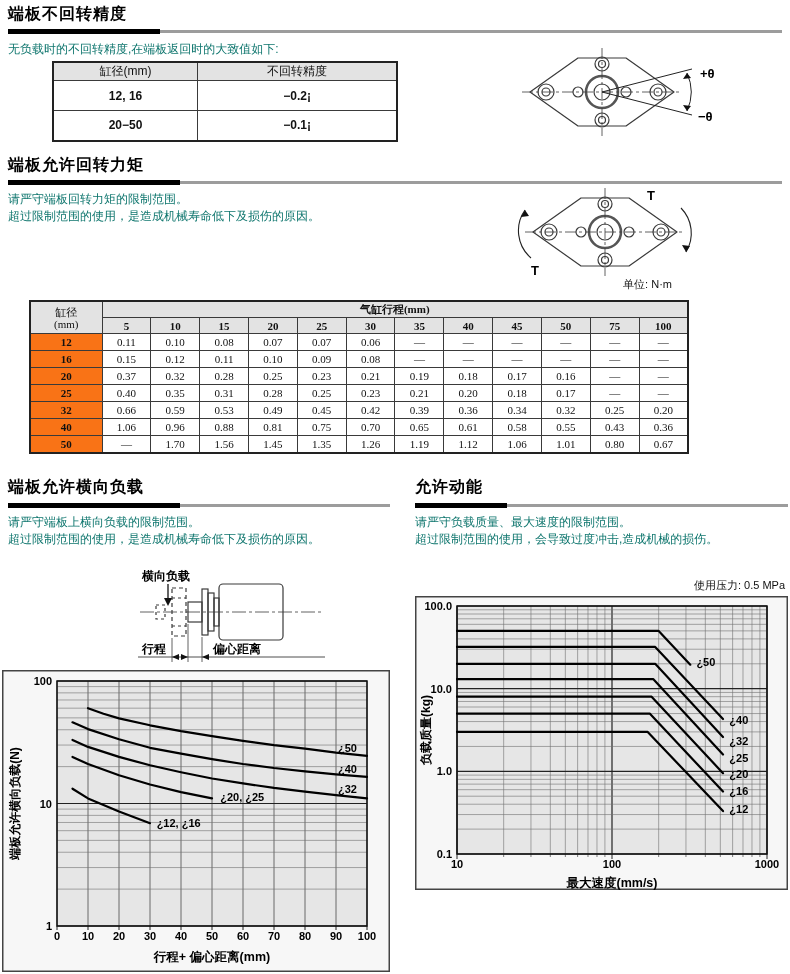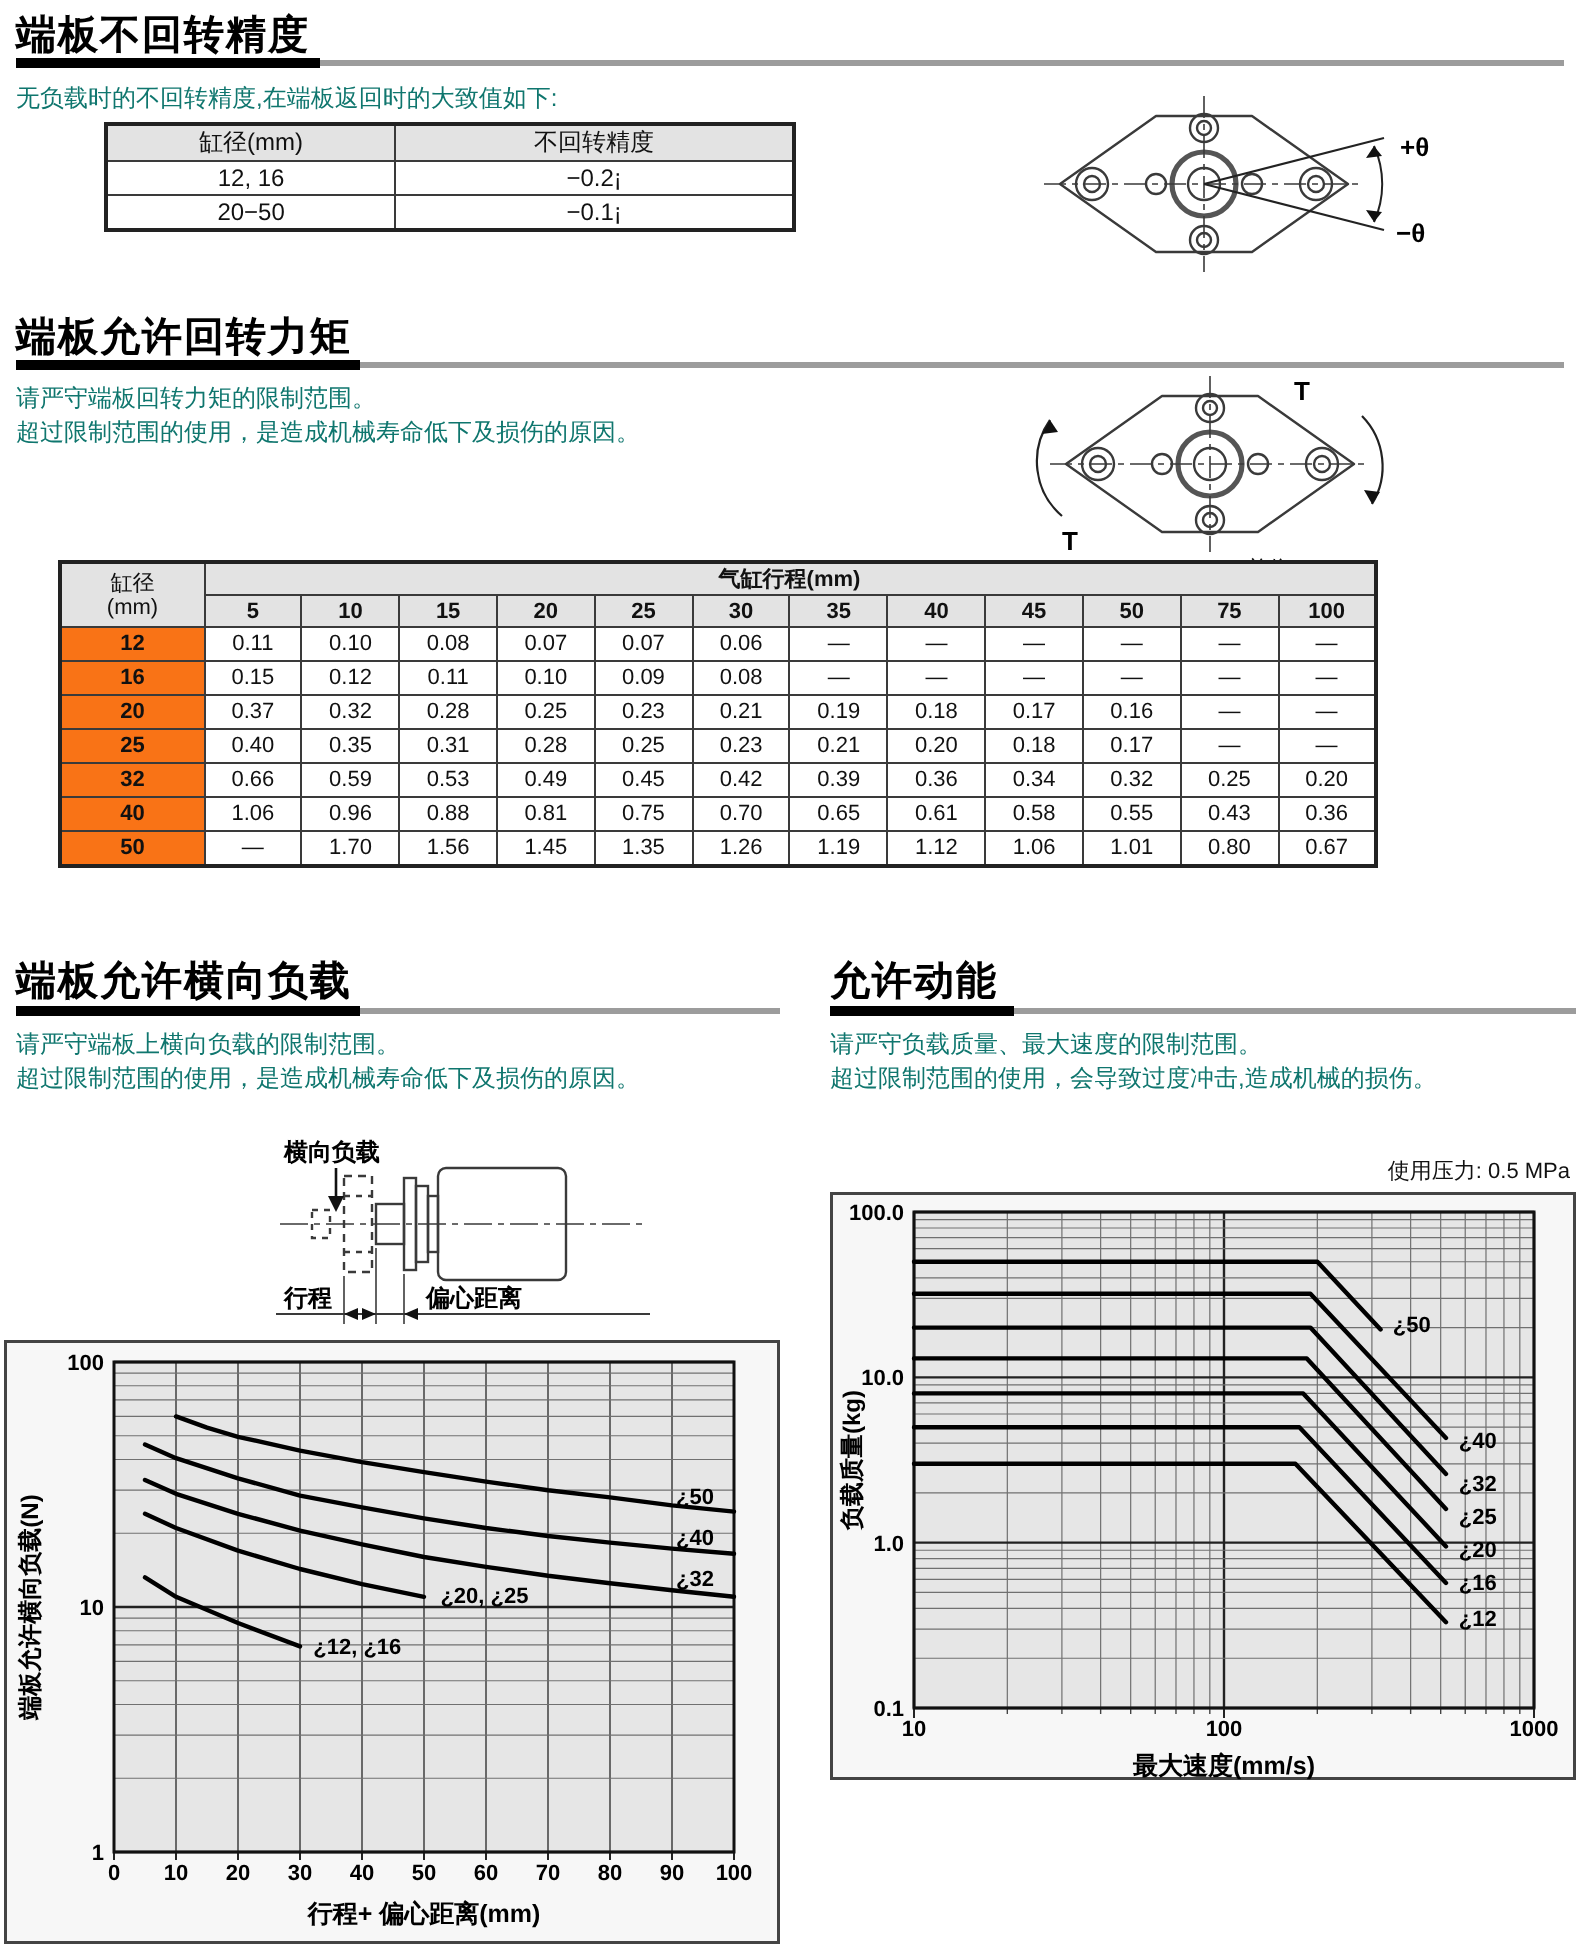--- a/index.html
+++ b/index.html
@@ -1,30 +1,30 @@
 <!DOCTYPE html>
 <html><head>
 <meta charset="utf-8">
 <style>
   * { box-sizing: border-box; margin: 0; padding: 0; }
   html,body { background:#ffffff; }
   body { font-family:"Liberation Sans","DejaVu Sans",sans-serif; color:#111; }
   #page { position:relative; width:790px; height:974px; background:#fff; overflow:hidden; }
   .abs { position:absolute; }
-  .sec-title { font-size:20px; font-weight:bold; color:#000; letter-spacing:1px; white-space:nowrap; }
+  .sec-title { font-size:16px; font-weight:bold; color:#000; letter-spacing:1px; white-space:nowrap; }
   .rule { display:flex; align-items:flex-start; }
   .rule .b { height:5px; background:#000; }
   .rule .g { height:3px; background:#9c9c9c; flex:1; margin-top:0.5px; }
   .desc { font-size:12px; color:#0f766e; line-height:17px; white-space:nowrap; }
   table { border-collapse:collapse; background:#fff;margin-left:17px; }
   .tbl { border:2px solid #222; }
   .tbl th, .tbl td { border:1px solid #3a3a3a; text-align:center; vertical-align:middle; }
   #np-table { width:346px; font-size:12px; }
   #np-table th { background:#e3e3e3; font-weight:normal; height:18px; }
-  #np-table td { font-weight:normal; height:17px; }
+  #np-table td { font-weight:bold; height:30px; }
   #torque-table { width:660px; font-size:11px; table-layout:fixed; }
   #torque-table thead th { background:#e3e3e3; font-weight:bold; height:16px; padding:0; }
   #torque-table thead th.dia { width:72px; font-weight:normal; line-height:12px; }
   #torque-table tbody th { background:#f97316; font-weight:bold; height:17px; }
   #torque-table tbody td { background:#fff; font-weight:normal; height:17px; }
   .unit-label { font-size:11px; font-weight:normal; text-align:right; }
   svg text { font-family:"Liberation Sans","DejaVu Sans",sans-serif; fill:#000; }
   .diagram-stroke { stroke:#3a3a3a; fill:none; stroke-width:1.2; }
 </style>
 </head>
@@ -118,21 +118,21 @@
       <path d="M 176,26 A 36 36 0 0 1 181,70" stroke-width="1.1" stroke="#222"></path>
     </g>
     <polygon points="20,28 16,35 24,34" fill="#111"></polygon>
     <polygon points="181,70 177,63 185,64" fill="#111"></polygon>
     <text x="26" y="93" font-size="13" font-weight="bold">T</text>
     <text x="142" y="18" font-size="13" font-weight="bold">T</text>
   </svg>
 
   <div class="abs unit-label" style="left:520px; top:277px; width:152px;">单位: N·m</div>
 
-  <table id="torque-table" class="abs tbl" style="left:12px; top:280px;">
+  <table id="torque-table" class="abs tbl" style="left:12px; top:300px;font-family:Liberation Serif, serif;">
       <thead>
         <tr>
           <th class="dia" rowspan="2">
             <div>缸径</div>
             <div>(mm)</div>
           </th>
           <th colspan="12">气缸行程(mm)</th>
         </tr>
         <tr>
           <th>5</th>

